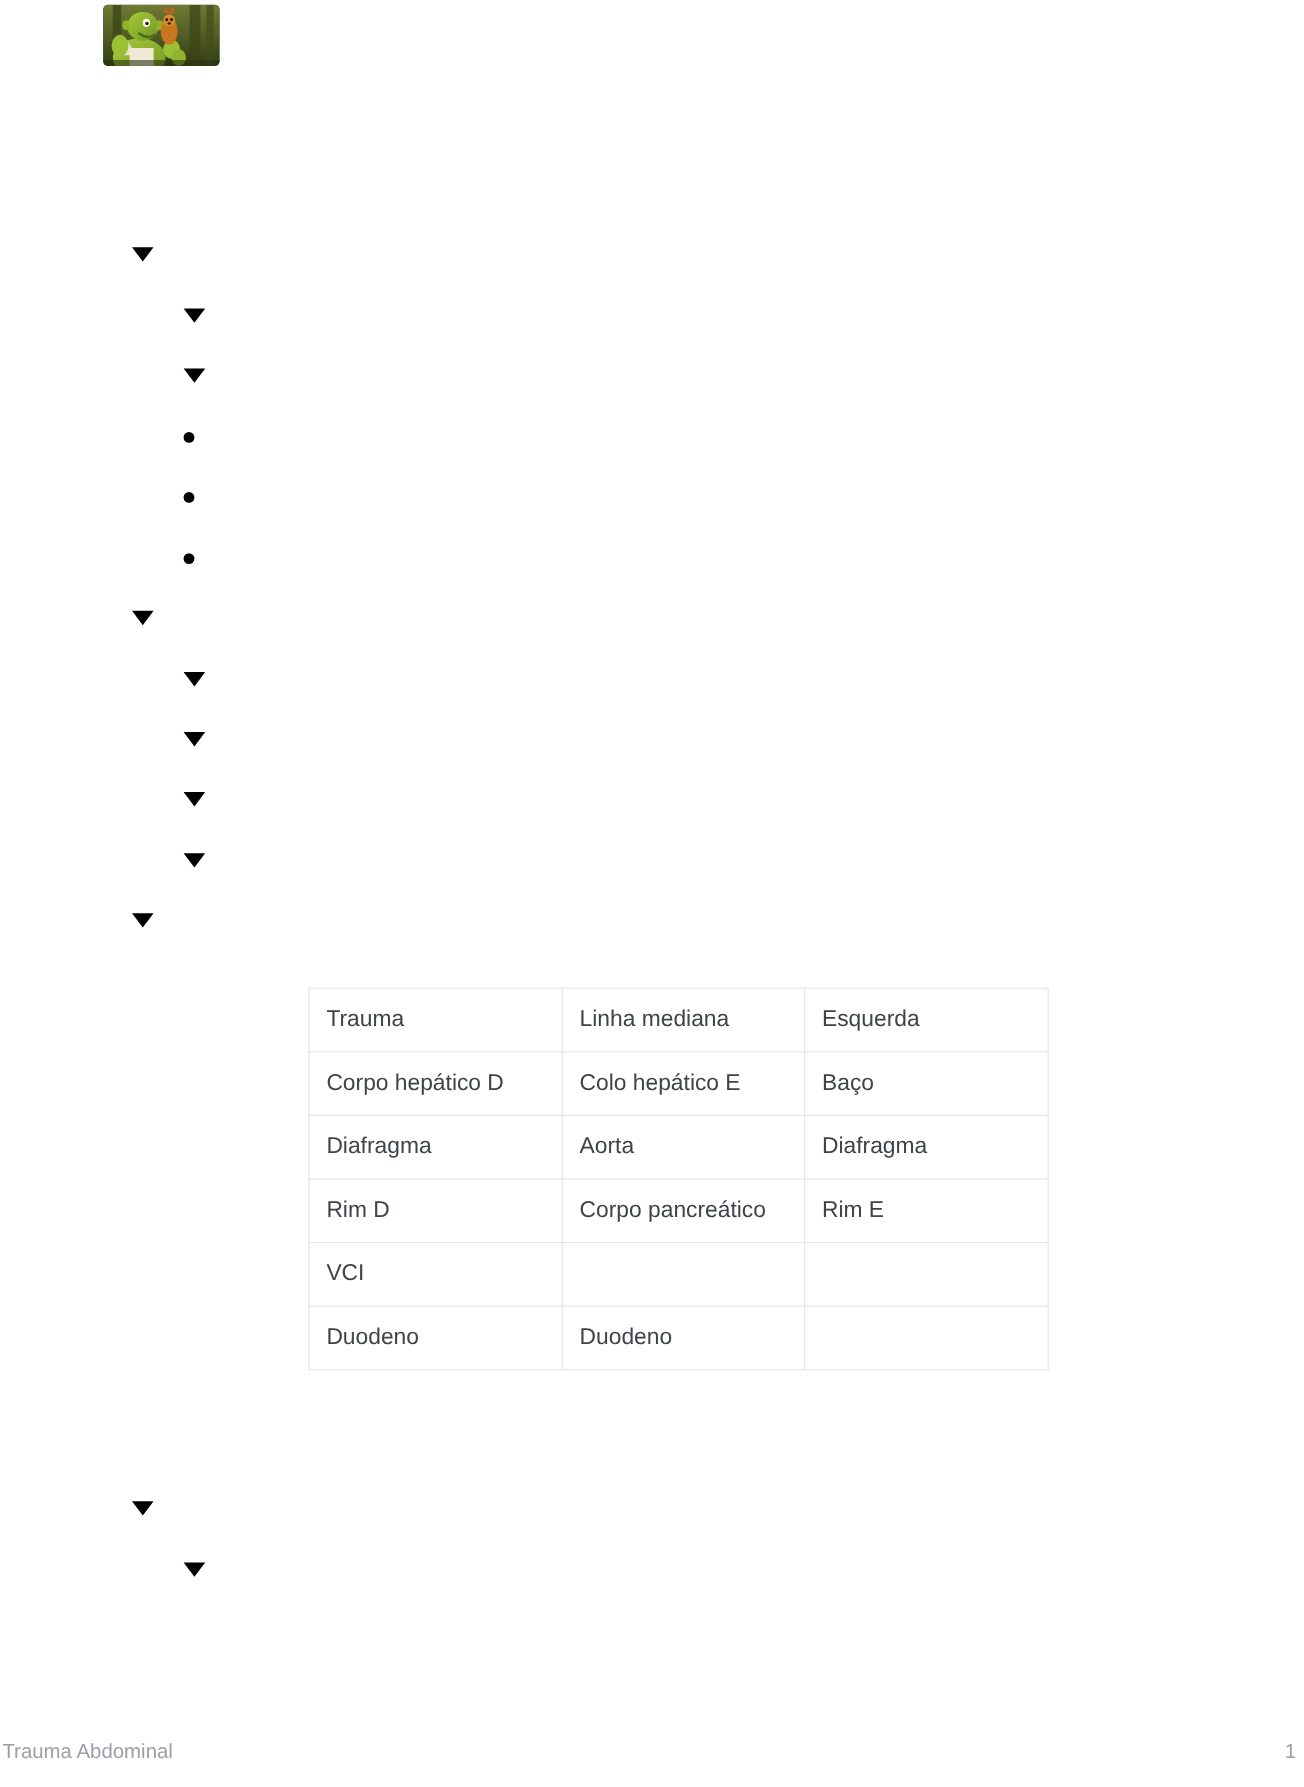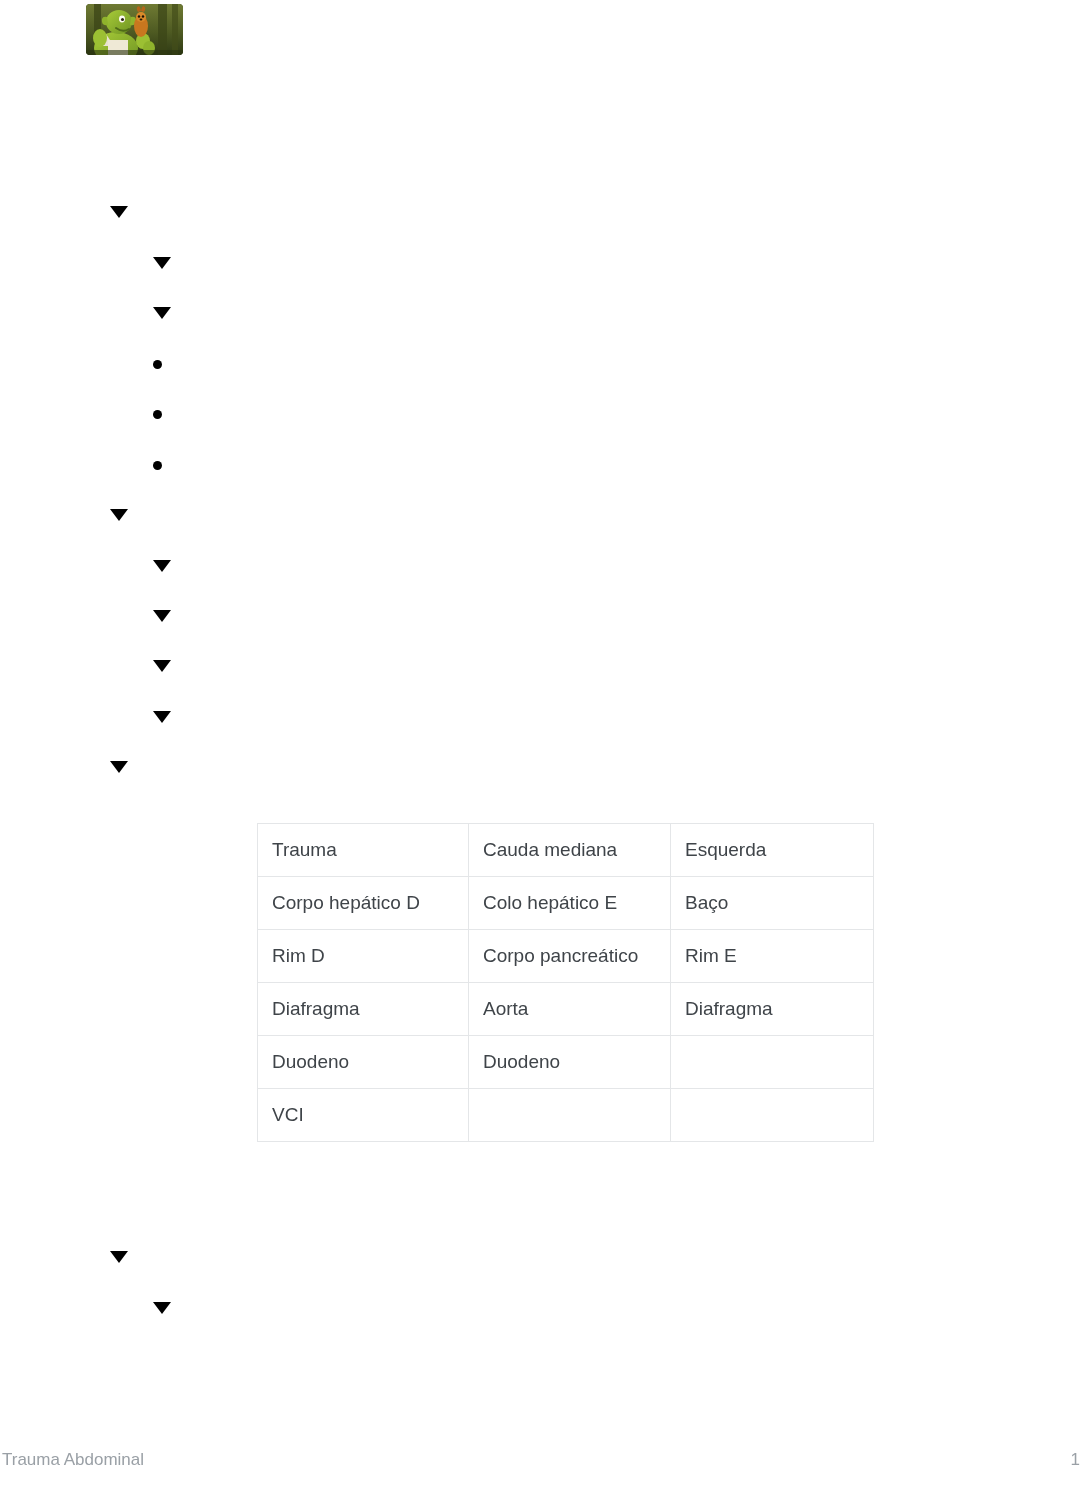--- a/index.html
+++ b/index.html
@@ -226,46 +226,46 @@
 <div class="anatomy-table-wrap">
   <table class="anatomy-table">
     <colgroup>
       <col class="c1">
         <col class="c2">
         <col class="c3">
     </colgroup>
     <tbody>
         <tr>
           <td>Trauma</td>
-          <td>Cauda mediana</td>
+          <td>Linha mediana</td>
           <td>Esquerda</td>
         </tr>
         <tr>
           <td>Corpo hepático D</td>
           <td>Colo hepático E</td>
           <td>Baço</td>
         </tr>
         <tr>
+          <td>Diafragma</td>
+          <td>Aorta</td>
+          <td>Diafragma</td>
+        </tr>
+        <tr>
           <td>Rim D</td>
           <td>Corpo pancreático</td>
           <td>Rim E</td>
         </tr>
         <tr>
-          <td>Diafragma</td>
-          <td>Aorta</td>
-          <td>Diafragma</td>
+          <td>VCI</td>
+          <td></td>
+          <td></td>
         </tr>
         <tr>
           <td>Duodeno</td>
           <td>Duodeno</td>
-          <td></td>
-        </tr>
-        <tr>
-          <td>VCI</td>
-          <td></td>
           <td></td>
         </tr>
       </tbody>
   </table>
 </div>
 
 <div class="footer">
   <div class="footer-left">Trauma Abdominal</div>
   <div class="footer-right">1</div>
 </div>

